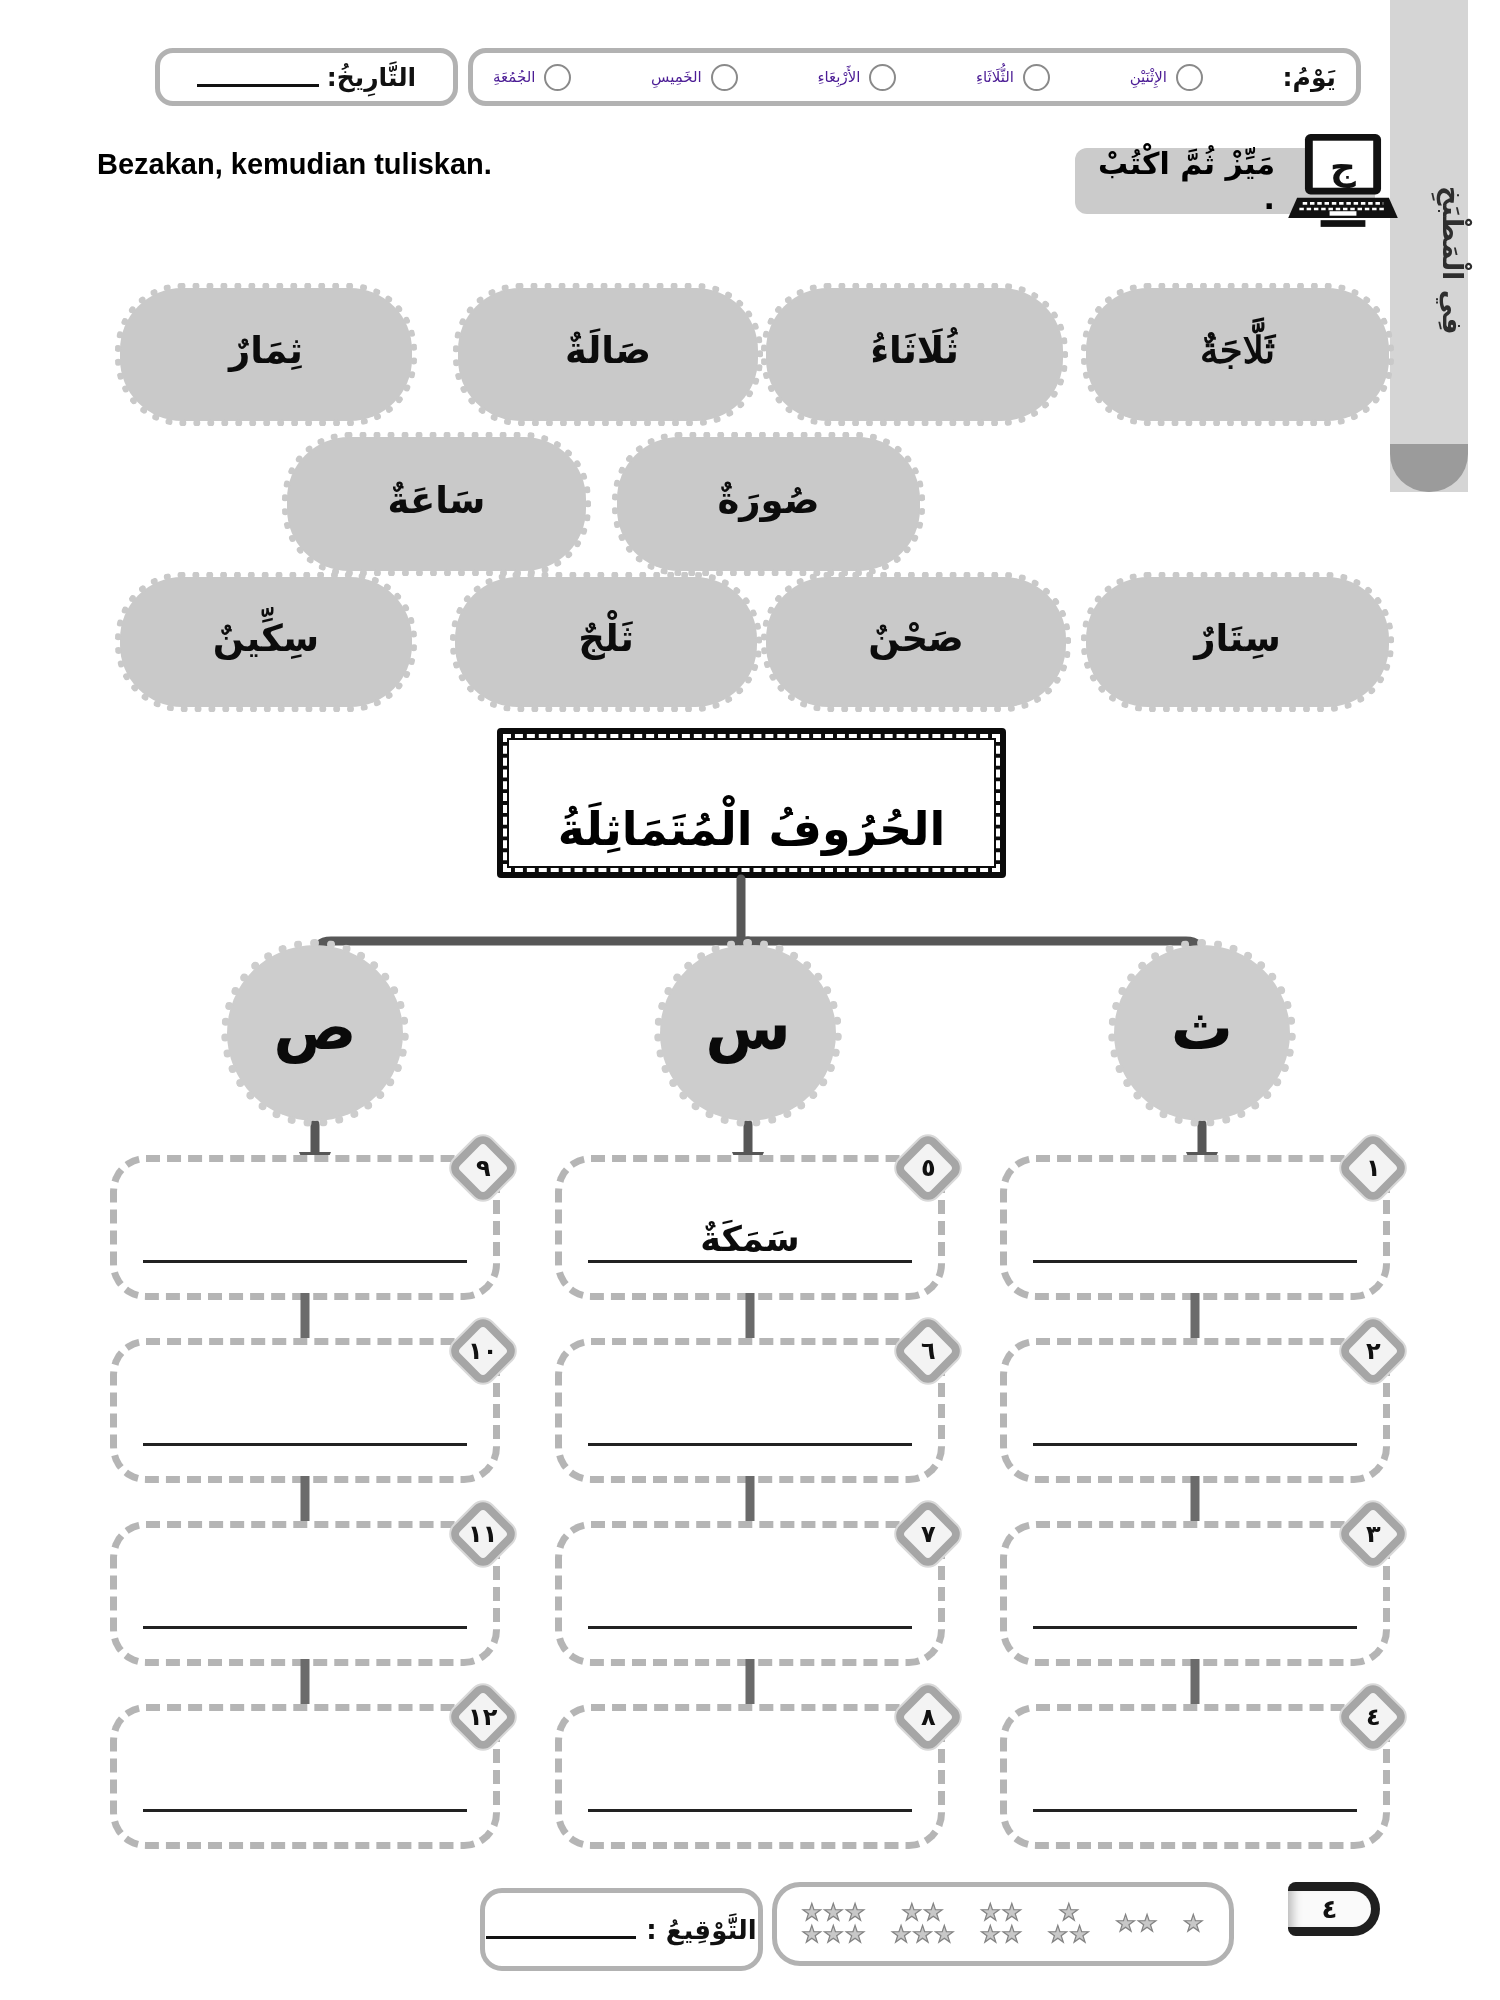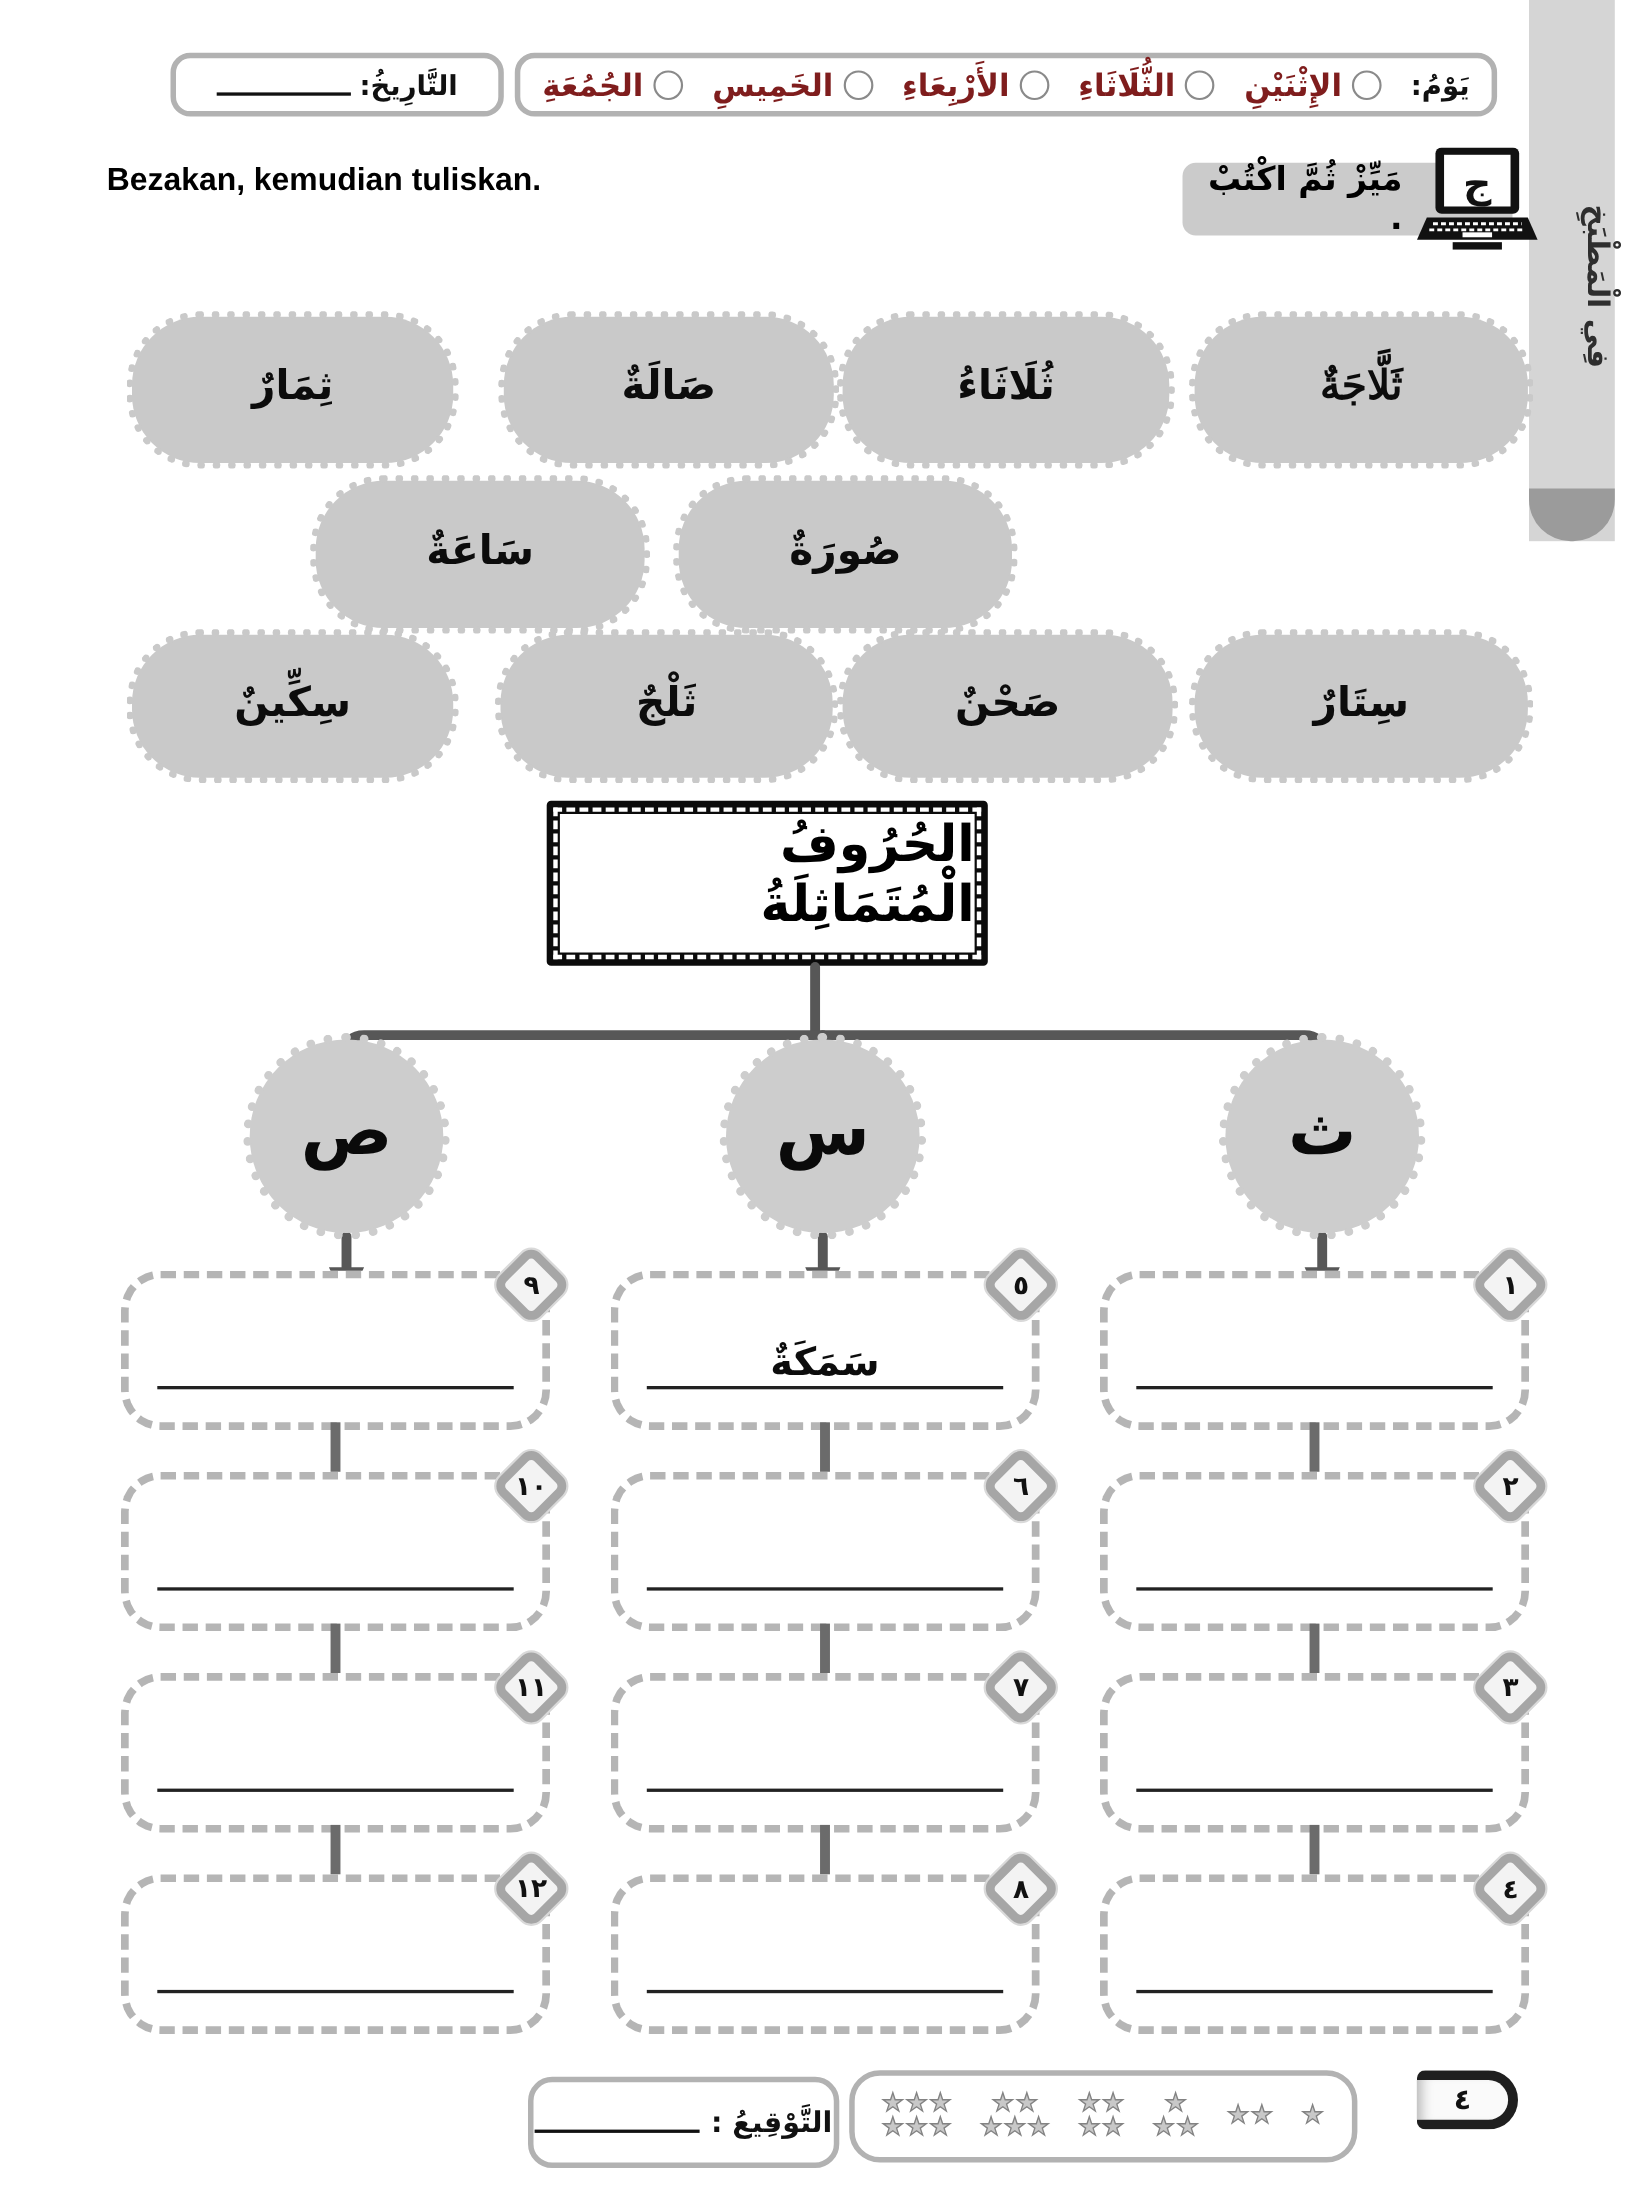--- a/index.html
+++ b/index.html
@@ -23,44 +23,44 @@
   
   .box-frame { position:absolute; border:5px solid #b2b2b2; border-radius:18px;
     background:#fff; display:flex; align-items:center; }
   .date-box { left:155px; top:48px; width:303px; height:58px; justify-content:center; gap:8px; }
   .days-box { left:468px; top:48px; width:893px; height:58px; padding:0 20px;
     justify-content:space-between; }
   .hdr-label { font-size:25px; font-weight:bold; color:#111; white-space:nowrap; }
   .day-item { display:flex; align-items:center; gap:9px; }
   .day-circle { width:27px; height:27px; border:2px solid #8a8a8a; border-radius:50%;
     background:#fff; flex:0 0 auto; }
-  .day-name { font-size:28px; font-weight:bold; color:#7f1d1d; white-space:nowrap; }
+  .day-name { font-size:15px; font-weight:normal; color:#4c1d95; white-space:nowrap; }
   .write-line { display:inline-block; width:122px; border-bottom:3px solid #111; height:20px; }
 
   
   .malay-instr { position:absolute; left:97px; top:148px; font-size:29px; font-weight:bold;
     color:#000; font-family:"Liberation Sans","DejaVu Sans",sans-serif; }
   .arabic-instr-box { position:absolute; left:1075px; top:148px; width:300px; height:66px;
     background:#cbcbcb; border-radius:12px; }
   .arabic-instr-text { position:absolute; left:6px; top:0; width:194px; height:66px;
     display:flex; align-items:center; justify-content:center;
     font-size:30px; font-weight:bold; color:#000; }
   .laptop-icon { position:absolute; right:-24px; top:-14px; }
 
   
   .bubble { position:absolute; background:#c9c9c9; border-radius:62px;
     outline:7px dotted #c9c9c9; outline-offset:-2px;
     display:flex; align-items:center; justify-content:center;
     font-size:37px; font-weight:bold; color:#0c0c0c; padding-bottom:8px; }
 
   
-  .title-box { position:absolute; left:497px; top:728px; width:401px; height:150px;
+  .title-box { position:absolute; left:497px; top:728px; width:509px; height:150px;
     background:#fff; border:12px solid #0b0b0b; border-radius:4px;
     outline:4px dashed #fff; outline-offset:-10px;
-    display:flex; align-items:flex-start; justify-content:center;
+    display:flex; align-items:flex-end; justify-content:center;
     font-size:46px; font-weight:bold; color:#000; padding-bottom:10px; }
 
   
   .tree-svg { position:absolute; left:0; top:0; width:1500px; height:2000px;
     pointer-events:none; }
 
   
   .letter-circle { position:absolute; width:176px; height:176px; border-radius:50%;
     background:#cdcdcd; outline:8px dotted #cdcdcd; outline-offset:-2px;
     display:flex; align-items:center; justify-content:center;

